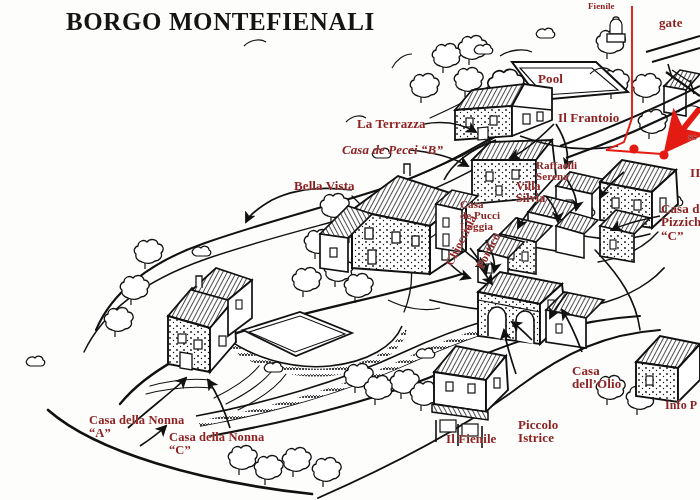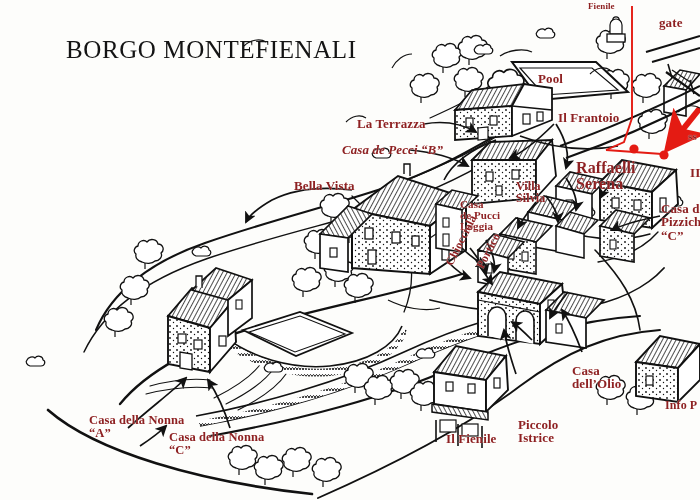--- a/index.html
+++ b/index.html
@@ -15,23 +15,23 @@
     position:absolute;
     color:#8e2122;
     font-family:"Liberation Serif", serif;
     font-weight:700;
     white-space:pre;
     line-height:1.02;
     letter-spacing:.1px;
     text-shadow:0 0 1px rgba(255,255,255,.85);
   }
   .title{
-    position:absolute;left:66px;top:36px;
+    position:absolute;left:66px;top:8px;
     font-family:"Liberation Serif", serif;
-    font-size:25px;font-weight:400;color:#141414;
+    font-size:25px;font-weight:700;color:#141414;
     letter-spacing:.6px;white-space:pre;
   }
 </style>
 </head>
 <body>
 
 <svg id="map" viewBox="0 0 700 500">
   <defs>
     <g id="tree-a">
       <path d="M0,0 c-4,-1 -7,-4 -6,-8 c-3,-2 -2,-7 2,-8 c0,-5 6,-7 9,-4 c3,-4 10,-3 11,2
@@ -361,21 +361,21 @@
 
 <div class="title">BORGO MONTEFIENALI</div>
 
 <div id="labels">
     <div class="lbl" style="left: 588px; top: 2px; font-size: 9px;">Fienile</div>
     <div class="lbl" style="left: 659px; top: 16px; font-size: 13px; text-align: right;">gate</div>
     <div class="lbl" style="left: 538px; top: 72px; font-size: 13px;">Pool</div>
     <div class="lbl" style="left: 357px; top: 117px; font-size: 13px;">La Terrazza</div>
     <div class="lbl" style="left: 558px; top: 111px; font-size: 13px;">Il Frantoio</div>
     <div class="lbl" style="left: 342px; top: 143px; font-size: 13px; font-style: italic;">Casa de Pecci “B”</div>
-    <div class="lbl" style="left: 536px; top: 160px; font-size: 16px; margin-left: 40px;">Raffaelli
+    <div class="lbl" style="left: 536px; top: 160px; font-size: 11px;">Raffaelli
 Serena</div>
     <div class="lbl" style="left: 294px; top: 179px; font-size: 13px;">Bella Vista</div>
     <div class="lbl" style="left: 516px; top: 180px; font-size: 12px;">Villa
 Silvia</div>
     <div class="lbl" style="left: 460px; top: 199px; font-size: 11px;">Casa
 de Pucci
 Loggia</div>
     <div class="lbl" style="left: 661px; top: 202px; font-size: 13px;">Casa de
 Pizzichi
 “C”</div>

